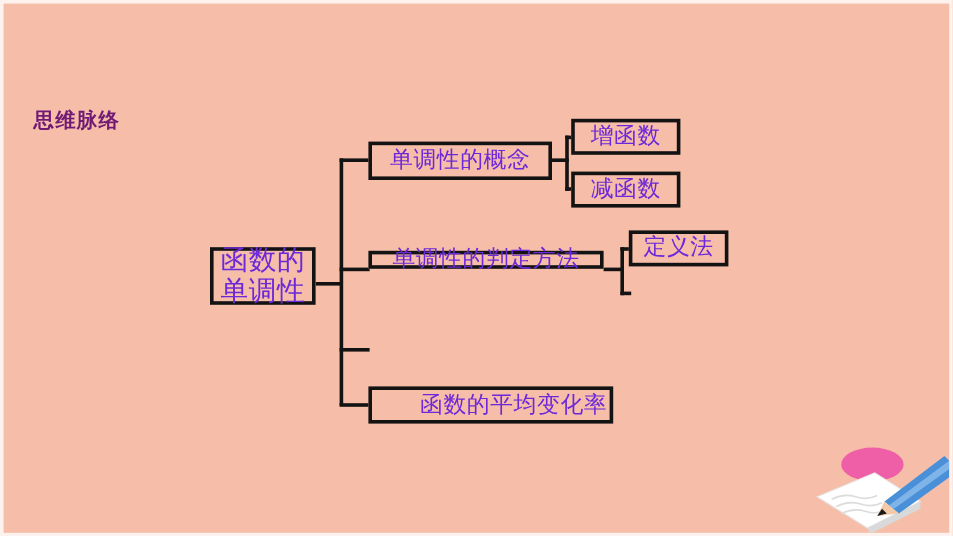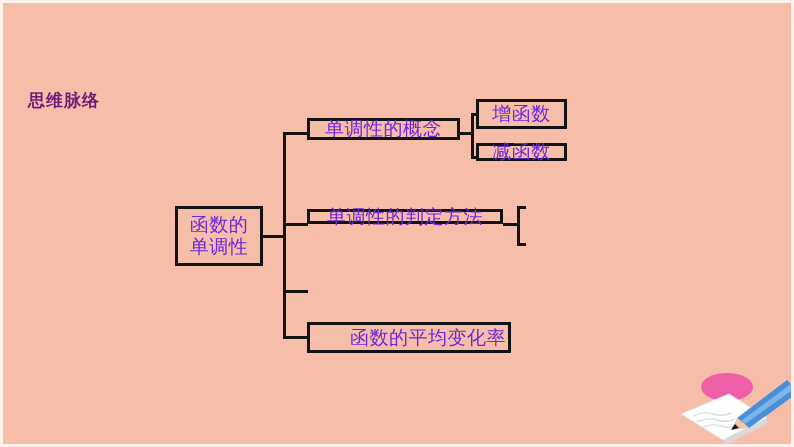--- a/index.html
+++ b/index.html
@@ -59,34 +59,34 @@
     text-align: center;
     white-space: pre-line;
     z-index: 3;
   }
 
   
   #node-root {
     left: 172px;
     top: 203px;
     width: 88px;
-    height: 60px;
-    font-size: 19px;
+    height: 48px;
+    font-size: 23px;
     padding-bottom: 1px;
   }
 
   
-  #node-concept   { left: 304px; top: 115px; width: 153px; height: 22px; }
+  #node-concept   { left: 304px; top: 115px; width: 153px; height: 32px; }
   #node-method    { left: 304px; top: 206px; width: 196px; height: 15px; }
   #node-apply     { left: 304px; top: 273px; width: 201px; height: 30px; }
   #node-avgrate   { left: 304px; top: 319px; width: 204px; height: 31px; padding-left: 38px; }
 
   
   #node-increase  { left: 473px; top:  96px; width: 91px; height: 30px; }
-  #node-decrease  { left: 473px; top: 140px; width: 91px; height: 18px; }
+  #node-decrease  { left: 473px; top: 140px; width: 91px; height: 30px; }
   #node-definition{ left: 521px; top: 189px; width: 83px; height: 30px; }
   #node-graph     { left: 521px; top: 226px; width: 83px; height: 30px; }
 
   
   .line {
     position: absolute;
     background: #131313;
     z-index: 2;
   }
   .line.h { height: 3px; }
@@ -155,20 +155,21 @@
 单调性</div>
 
     <div class="node" id="node-concept">单调性的概念</div>
 
     <div class="node" id="node-increase">增函数</div>
 
     <div class="node" id="node-decrease">减函数</div>
 
     <div class="node" id="node-method">单调性的判定方法</div>
 
+    <div class="node" id="node-definition">定义法</div>
 
 
 
     <div class="node" id="node-avgrate">函数的平均变化率</div>
 
   </div>
 
   <div id="decoration">
     <svg viewBox="0 0 120 78" xmlns="http://www.w3.org/2000/svg">
       <ellipse cx="56" cy="21" rx="26" ry="14" fill="#ef5fa7"></ellipse>

